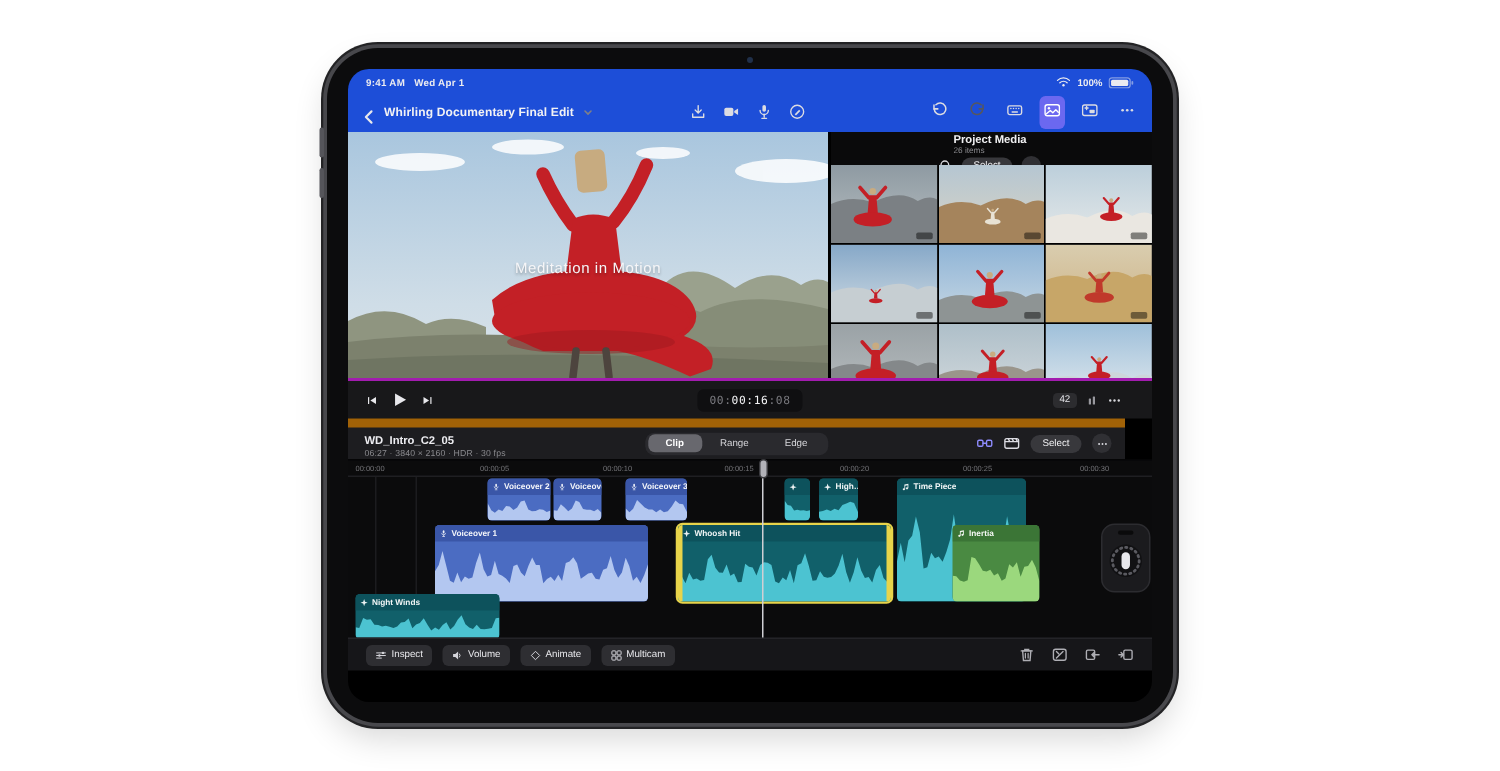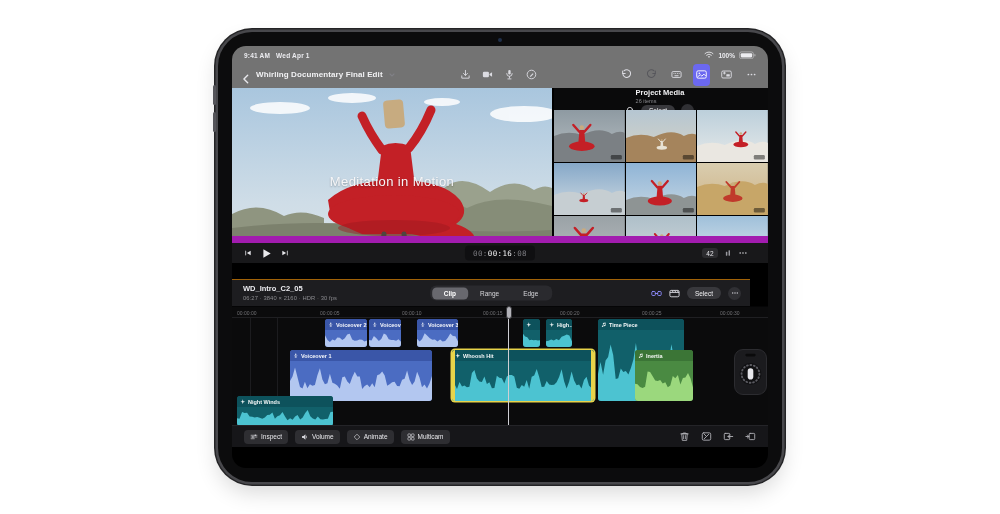--- a/index.html
+++ b/index.html
@@ -8,21 +8,21 @@
 
   
   .ipad{position:absolute;left:218px;top:32px;width:564px;height:450px;background:#0c0c0d;border-radius:34px;
         box-shadow:0 0 0 2.5px #48484c, 0 0 0 4px #232325, 0 10px 22px rgba(0,0,0,.16);}
   .side-btn{position:absolute;left:-5px;width:3px;height:20px;border-radius:2px;background:#55555a;}
   .cam-dot{position:absolute;left:280px;top:6px;width:4px;height:4px;border-radius:50%;background:#20304a;}
   .screen{position:absolute;left:14px;top:14px;width:536px;height:422px;background:#000;border-radius:14px;overflow:hidden;}
   .screen *{box-sizing:border-box;}
 
   
-  .chrome{position:absolute;left:0;top:0;right:0;height:42px;background:#737373;}
+  .chrome{position:absolute;left:0;top:0;right:0;height:42px;background:#1d4ed8;}
   .statusbar{position:absolute;left:0;right:0;top:0;height:15px;display:flex;justify-content:space-between;align-items:center;padding:3px 12px 0;}
   .statusbar .lft{font-size:6.5px;font-weight:bold;color:#ececf0;letter-spacing:.2px;display:flex;gap:6px;}
   .statusbar .rgt{display:flex;align-items:center;gap:4px;color:#ececf0;font-size:6.5px;font-weight:bold;}
   .wifi{width:10px;height:8px;color:#ececf0;}
   .batt{width:17px;height:9px;color:#ececf0;}
 
   .apptoolbar{position:absolute;left:0;right:0;top:15px;height:27px;display:flex;align-items:center;}
   .tb-left{display:flex;align-items:center;gap:5px;padding-left:9px;}
   .back{width:10px;height:10px;color:#e8e8ec;}
   .doc-title{font-size:8px;font-weight:bold;color:#f2f2f4;letter-spacing:.1px;}
@@ -35,50 +35,50 @@
   .icon-pill{border-radius:4px;padding:2px 3px;}
   .icon-pill.active{background:var(--accent);}
   .icon-pill.active .icon{color:#fff;}
 
   
   .viewer{position:absolute;left:0;top:42px;width:320px;height:164px;background:#000;overflow:hidden;}
   .viewer svg{display:block;}
   .v-title{position:absolute;left:0;right:0;top:49px;text-align:center;
            font-family:"DejaVu Serif",serif;font-style:italic;font-weight:bold;font-size:26px;color:#fff;
            letter-spacing:1.5px;text-shadow:0 1px 3px rgba(0,0,0,.25);}
-  .v-sub{position:absolute;left:0;right:0;top:86px;text-align:center;font-size:13px;color:#f6f6f8;letter-spacing:.4px;text-shadow:0 1px 2px rgba(0,0,0,.3);}
+  .v-sub{position:absolute;left:0;right:0;top:86px;text-align:center;font-size:10px;color:#f6f6f8;letter-spacing:.4px;text-shadow:0 1px 2px rgba(0,0,0,.3);}
 
   
   .media{position:absolute;left:322px;top:42px;width:214px;height:164px;background:#0a0a0b;}
   .media-head{position:absolute;left:0;right:0;top:0;height:22px;display:flex;align-items:center;justify-content:space-between;padding:0 7px 0 5px;flex-direction:column;}
   .mh-titles .t{font-size:7.5px;font-weight:bold;color:#f0f0f2;}
   .mh-titles .s{font-size:5.5px;color:#8a8a8e;margin-top:1px;}
   .mh-actions{display:flex;align-items:center;gap:6px;}
   .pill{background:#38383c;color:#f0f0f2;font-size:6.5px;padding:2.5px 8px;border-radius:9px;}
   .round-btn{width:13px;height:13px;border-radius:50%;background:#303034;display:flex;align-items:center;justify-content:center;}
   .round-btn .icon{width:8px;height:8px;}
   .media-grid{position:absolute;left:0;right:0;top:22px;bottom:0;display:flex;flex-wrap:wrap;gap:1px;background:#000;overflow:hidden;}
   .tile{flex:0 0 calc((100% - 2px)/3);height:52px;position:relative;overflow:hidden;background:#222;}
   .tile svg{width:100%;height:100%;display:block;}
 
   
-  .transport{position:absolute;left:0;right:0;top:190px;height:27px;background:#18181a;border-top:7px solid #a21caf;}
+  .transport{position:absolute;left:0;right:0;top:206px;height:27px;background:#18181a;border-top:2px solid #a21caf;}
   .t-left{position:absolute;left:12px;top:0;bottom:0;display:flex;align-items:center;gap:9px;}
   .t-left .icon{width:8px;height:8px;color:#e8e8ec;}
   .t-left .icon.play{width:11px;height:11px;}
   .timecode{position:absolute;left:50%;top:50%;transform:translate(-50%,-50%);background:#0f0f11;border-radius:4px;
             padding:3px 8px;font-family:"DejaVu Sans Mono",monospace;font-size:7.5px;color:#f4f4f6;letter-spacing:.4px;}
   .timecode .dim{color:#7b7b80;}
   .t-right{position:absolute;right:20px;top:0;bottom:0;display:flex;align-items:center;gap:6px;}
   .mini-pill{background:#2c2c2f;border-radius:3px;font-size:6.5px;color:#e4e4e8;padding:1.5px 4.5px;}
   .t-right .meters{width:8px;height:8px;color:#98989e;}
   .t-right .more{width:10px;height:10px;color:#d8d8dc;}
 
   
-  .tlhead{position:absolute;left:0;right:18px;top:233px;height:27px;background:#1d1d20;border-top:1px solid #a16207;}
+  .tlhead{position:absolute;left:0;right:18px;top:233px;height:27px;background:#1d1d20;border-top:6px solid #a16207;}
   .tlh-left{position:absolute;left:11px;top:4px;}
   .tlh-left .n{font-size:7.5px;font-weight:bold;color:#ececf0;}
   .tlh-left .m{font-size:5.8px;color:#8a8a8e;margin-top:1.5px;letter-spacing:.1px;}
   .seg-wrap{position:absolute;left:50%;top:50%;transform:translate(-50%,-50%);display:flex;background:#2a2a2e;border-radius:6px;padding:1.5px;}
   .seg{font-size:6.5px;color:#d6d6da;padding:2.5px 12px;border-radius:4.5px;}
   .seg.active{background:#68686e;color:#fff;font-weight:bold;}
   .tlh-right{position:absolute;right:9px;top:0;bottom:0;display:flex;align-items:center;gap:7px;}
   .tlh-right .icon.accent{color:var(--accent-light);}
 
   

